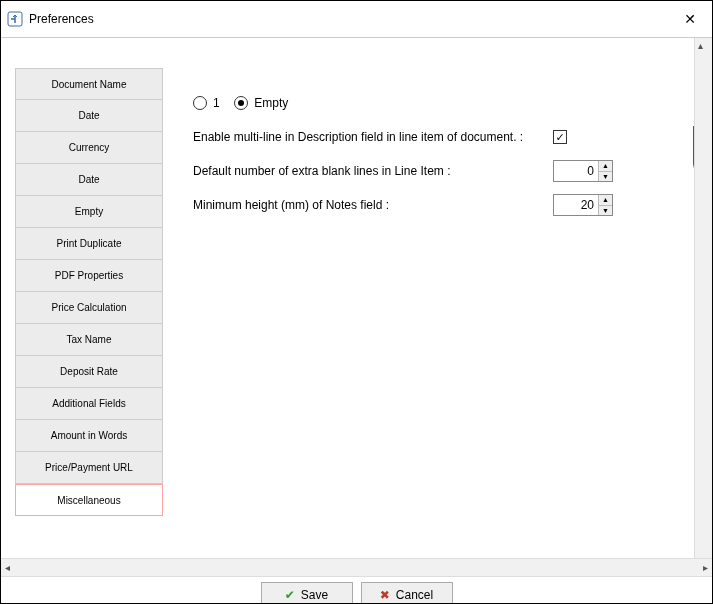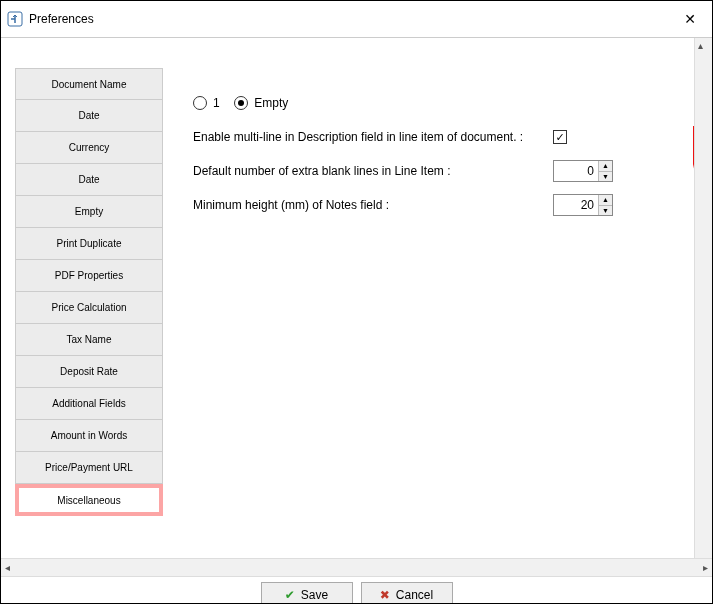--- a/index.html
+++ b/index.html
@@ -57,21 +57,21 @@
     display: flex;
     align-items: center;
     justify-content: center;
     font-size: 10px;
     margin-bottom: 0;
     cursor: default;
   }
   .sidebar-item + .sidebar-item { border-top: none; }
   .sidebar-item.selected {
     background: #fff;
-    border: 4px solid #fca5a5;
+    border: 1px solid #fca5a5;
   }
   .content {
     flex: 1;
     padding: 48px 20px 0 30px;
     position: relative;
   }
   .row {
     display: flex;
     align-items: center;
     height: 34px;

